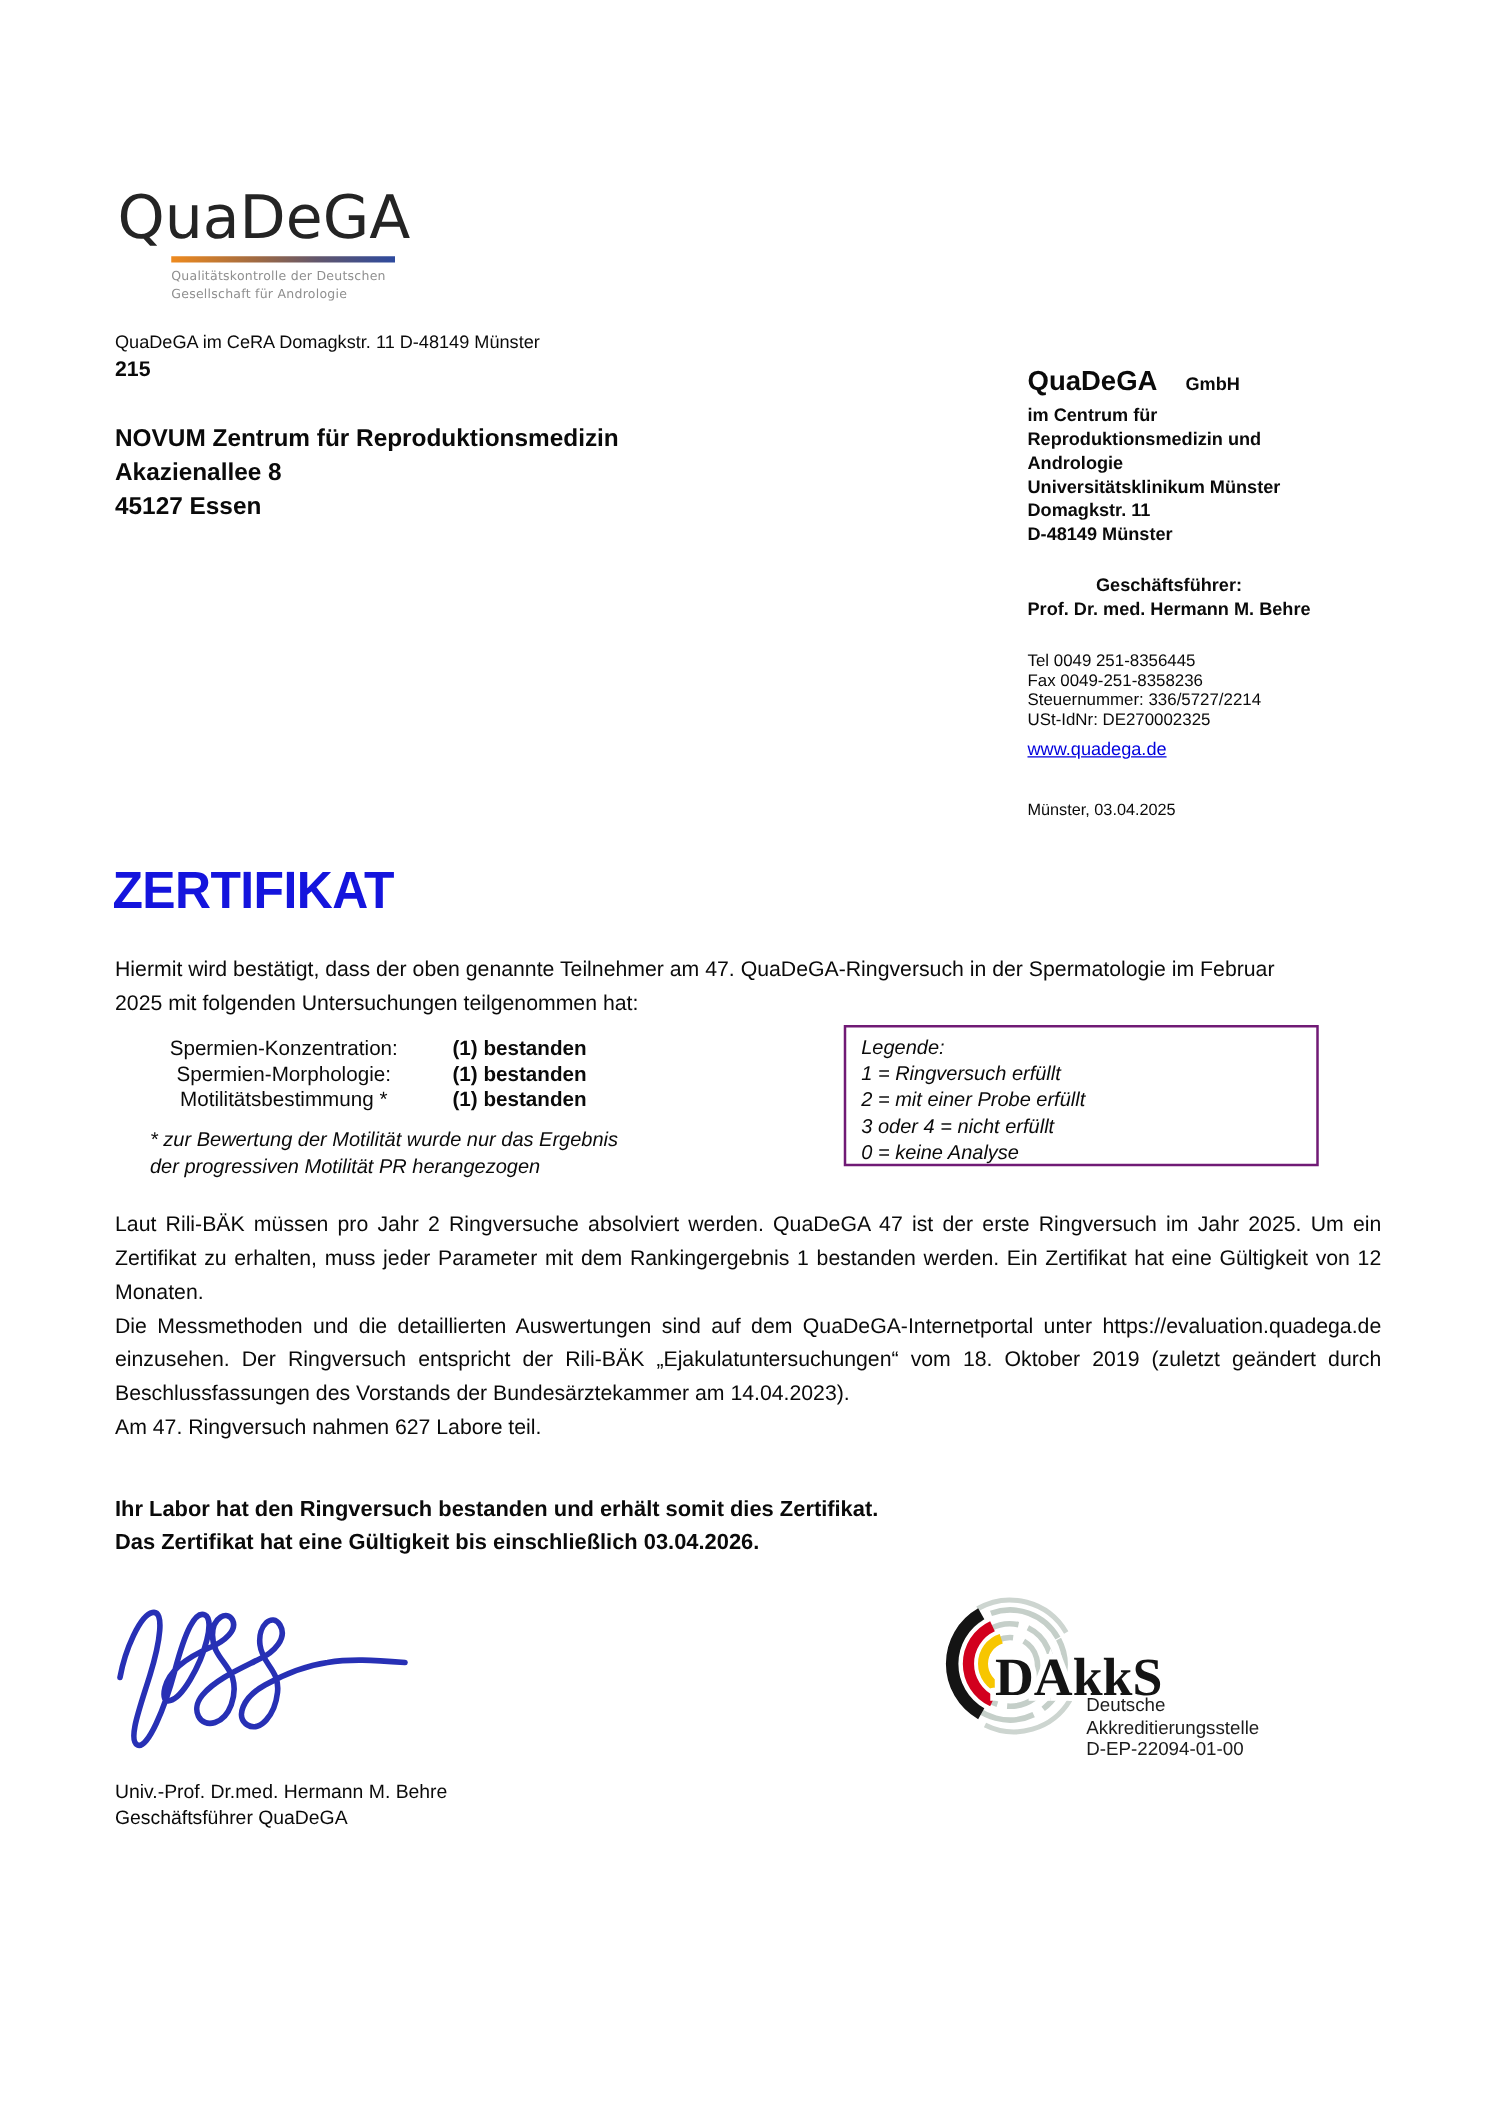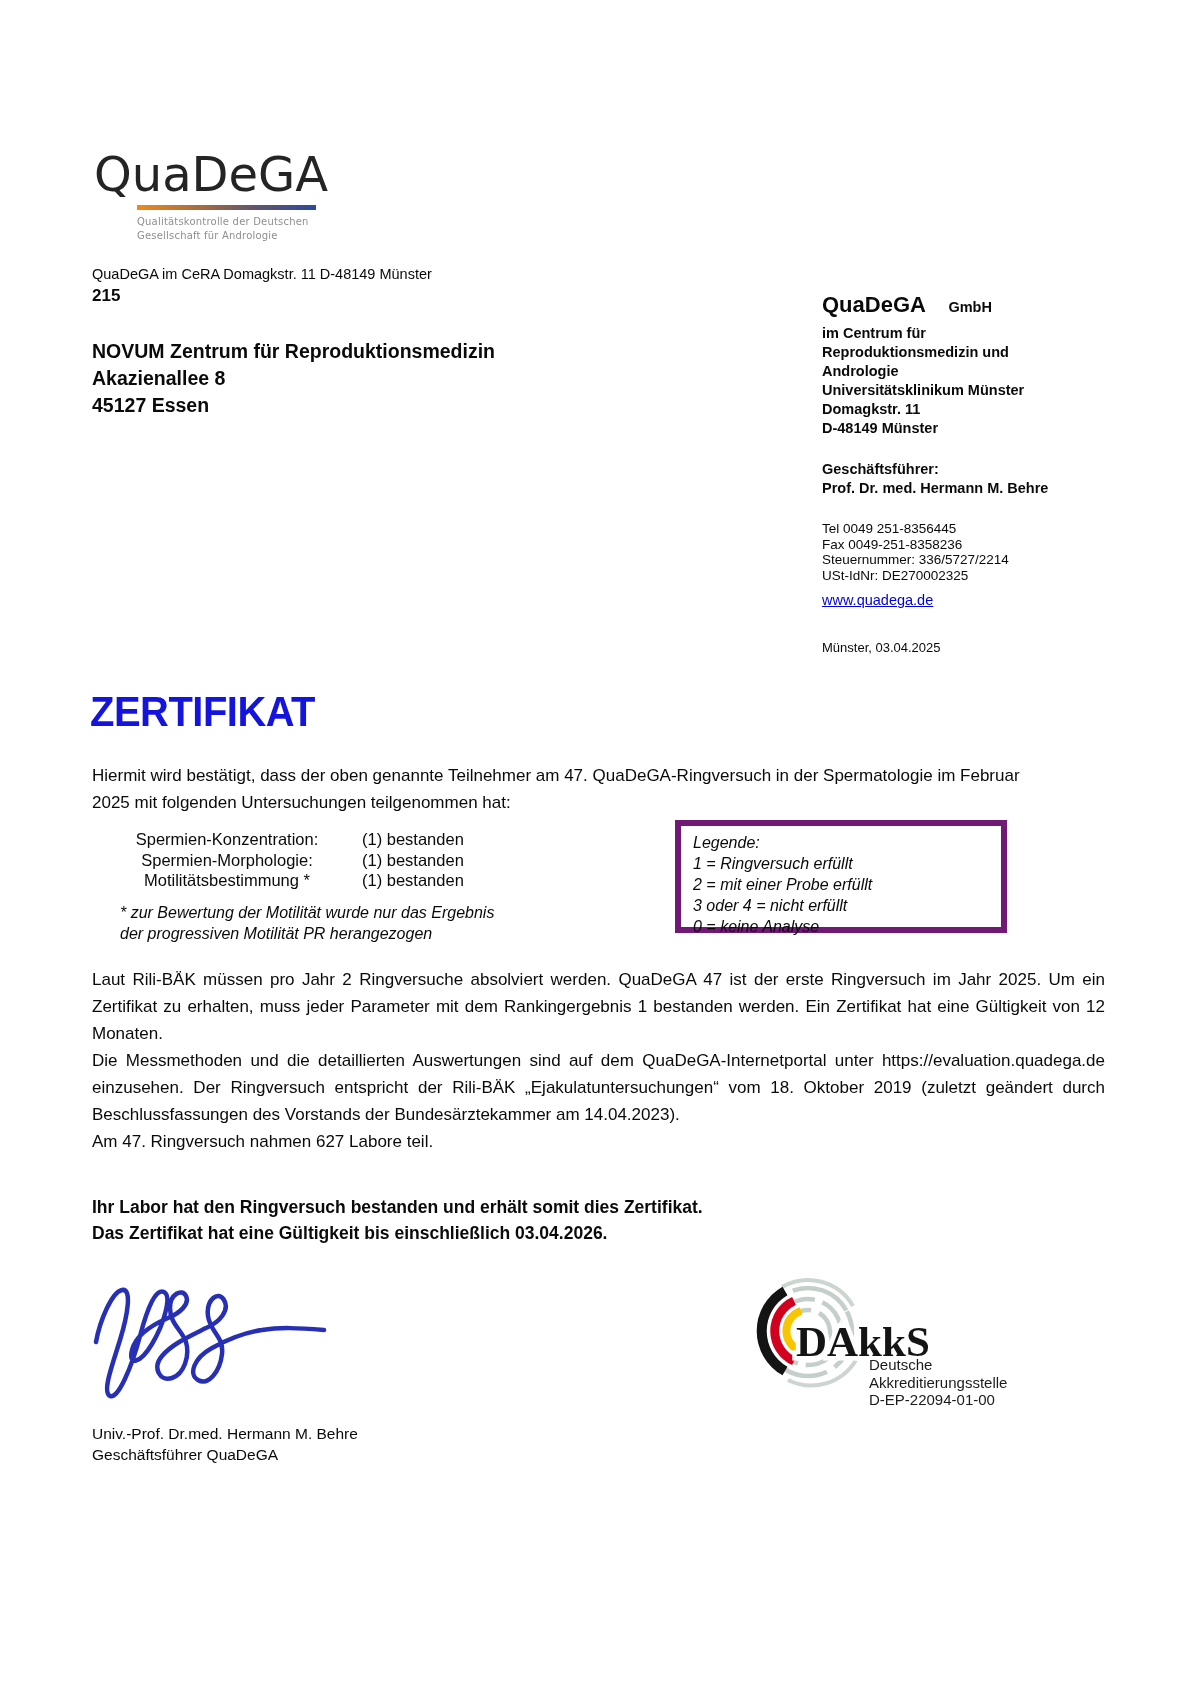--- a/index.html
+++ b/index.html
@@ -18,37 +18,37 @@
   
   .sender-line{left:92px;top:266px;font-size:14.5px;}
   .participant-id{left:92px;top:286px;font-size:17px;font-weight:bold;}
   .recipient{left:92px;top:338px;font-size:19.5px;font-weight:bold;line-height:27px;}
 
   
   .company-name{left:822px;top:292px;}
   .company-name .big{font-size:22px;font-weight:bold;}
   .company-name .small{font-size:14.5px;font-weight:bold;margin-left:18px;}
   .company-address{left:822px;top:324px;font-size:14.5px;font-weight:bold;line-height:19px;}
-  .company-ceo{left:822px;top:460px;font-size:14.5px;font-weight:bold;line-height:19px;}
+  .company-ceo{left:822px;top:460px;font-size:14.5px;font-weight:bold;line-height:19px;text-align:center;}
   .company-contact{left:822px;top:521px;font-size:13.5px;line-height:15.5px;}
   .website{left:822px;top:592px;font-size:14.5px;color:#0000dd;text-decoration:underline;}
   .dateline{left:822px;top:640px;font-size:13px;}
 
   
   .title{left:90px;top:688px;font-size:42px;font-weight:bold;color:#1414dd;
         letter-spacing:-.5px;transform:scaleX(.95);transform-origin:left;margin:0;}
   .intro{left:92px;top:763px;width:945px;font-size:17px;line-height:26.5px;}
 
   .results{left:92px;top:829px;font-size:16.5px;line-height:20.5px;}
   .results .label{display:inline-block;width:270px;text-align:center;}
-  .results .value{font-weight:normal;text-align:right;}
+  .results .value{font-weight:bold;text-align:right;}
   .footnote{left:92px;top:903px;font-size:16px;font-style:italic;line-height:20.5px;margin-left:28px;}
 
-  .legend-box{left:675px;top:820px;width:332px;height:113px;box-sizing:border-box;
-        border:6px solid #701a75;padding:6px 12px;font-size:16px;font-style:italic;line-height:21px;}
+  .legend-box{left:675px;top:820px;width:380px;height:113px;box-sizing:border-box;
+        border:2px solid #701a75;padding:6px 12px;font-size:16px;font-style:italic;line-height:21px;}
 
   .body-text{left:92px;top:966px;width:1013px;font-size:17px;line-height:27px;}
   .body-text p{margin:0;}
   .body-text p.justify{text-align:justify;}
 
   .statement{left:92px;top:1194px;font-size:17.5px;font-weight:bold;line-height:26px;}
 
   .signature-svg{left:90px;top:1280px;}
   .sign-name{left:92px;top:1424px;font-size:15.5px;line-height:20.5px;}
 

